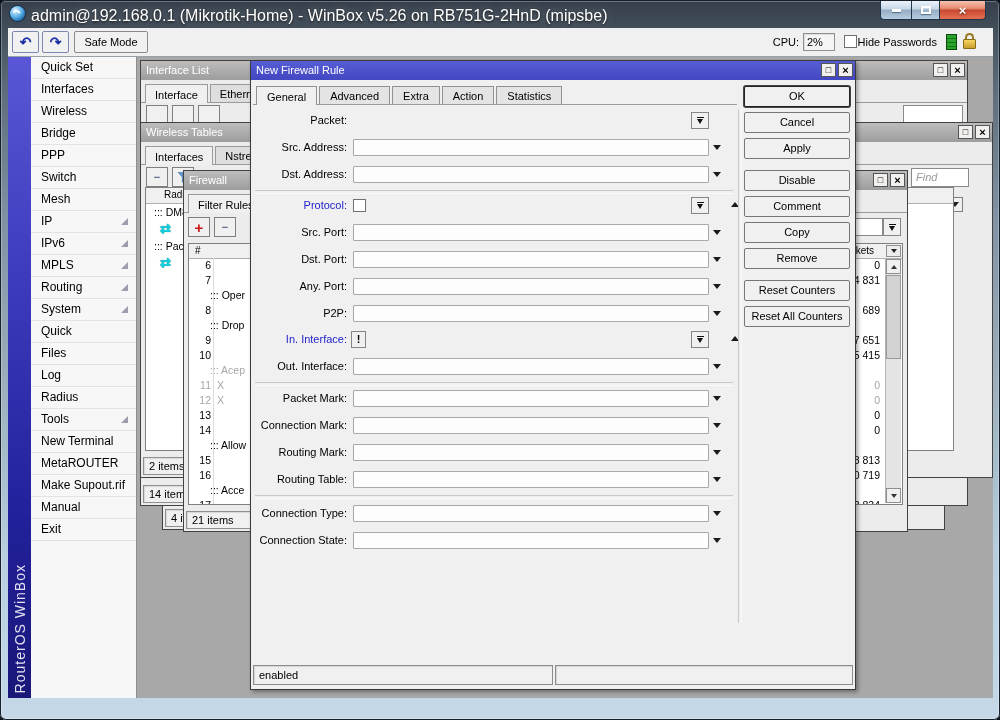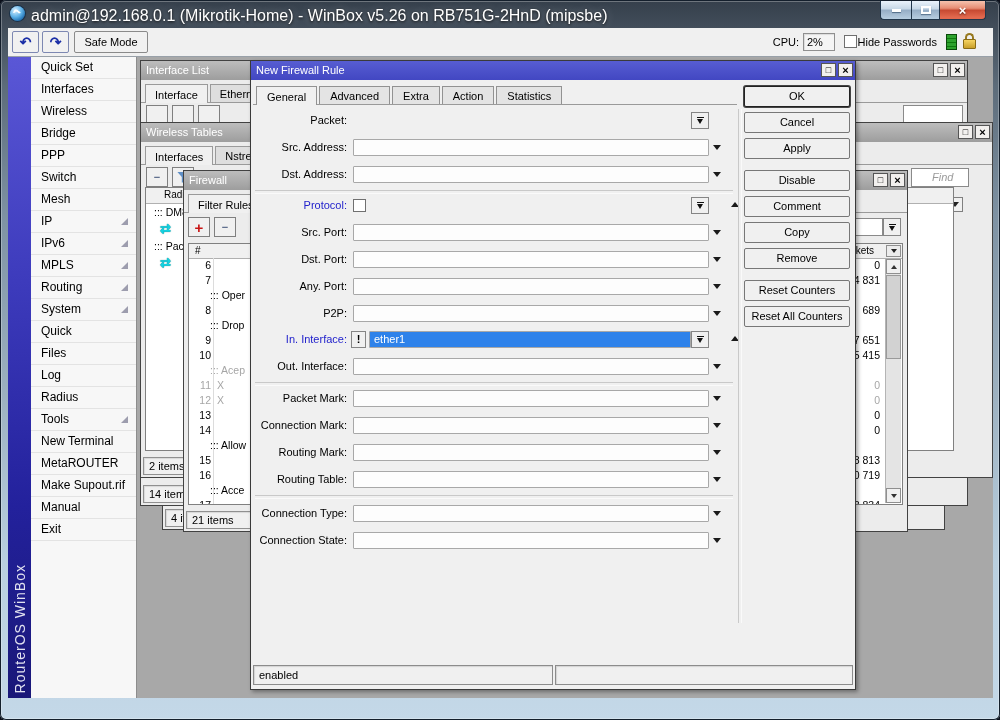--- a/index.html
+++ b/index.html
@@ -141,21 +141,21 @@
   .ftri{position:absolute;}
   .fsep{position:absolute;left:4px;width:478px;height:2px;border-top:1px solid #c9c9c9;border-bottom:1px solid #fafafa;}
   .vsep{position:absolute;left:487px;top:48px;bottom:66px;width:2px;border-left:1px solid #c9c9c9;border-right:1px solid #fafafa;}
   .dbtn{position:absolute;left:493px;width:106px;height:21px;background:#f0f0f0;border:1px solid #777;
     border-radius:2px;font-size:11px;text-align:center;line-height:19px;box-sizing:border-box;}
   .dbtn.default{border-color:#222;box-shadow:0 0 0 1px #444;}
   .dcell{position:absolute;bottom:4px;height:20px;background:#f0f0f0;border:1px solid #8c8c8c;
     box-sizing:border-box;font-size:11px;line-height:18px;padding:0 5px;
     box-shadow:inset 1px 1px 1px rgba(0,0,0,.12);}
   #winBg4{z-index:1;} #winInterfaceList{z-index:2;} #winWireless{z-index:3;} #winFirewall{z-index:4;}
-  .find-box{font-style:italic;color:#9a9a9a;line-height:17px;padding:0 20px;}
+  .find-box{font-style:italic;color:#9a9a9a;line-height:17px;padding:0 4px;}
 </style>
 </head>
 <body>
 
 <div id="screen">
   <div class="app">
 
     <div class="titlebar">
       <div class="app-icon"></div>
       <div class="app-title">admin@192.168.0.1 (Mikrotik-Home) - WinBox v5.26 on RB751G-2HnD (mipsbe)</div>
@@ -437,21 +437,20 @@
             <div class="ffield" style="left: 102px; width: 356px; top: 190px;"><span class="fv"></span></div>
             <div class="ftri tri tri-down" style="left: 462px; top: 196px;"></div>
             <div class="flabel" style="top: 217px;">Any. Port:</div>
             <div class="ffield" style="left: 102px; width: 356px; top: 217px;"><span class="fv"></span></div>
             <div class="ftri tri tri-down" style="left: 462px; top: 223px;"></div>
             <div class="flabel" style="top: 244px;">P2P:</div>
             <div class="ffield" style="left: 102px; width: 356px; top: 244px;"><span class="fv"></span></div>
             <div class="ftri tri tri-down" style="left: 462px; top: 250px;"></div>
             <div class="flabel blue" style="top: 270px;">In. Interface:</div>
             <div class="bang" style="top: 270px;">!</div>
-            <div class="ffield sel" style="left: 118px; width: 322px; top: 270px;"><span class="fv">ether1</span></div>
             <div class="dropbtn" style="left: 440px; top: 270px;">
               <div class="dgbar"></div>
               <div class="dgtri"></div>
             </div>
             <div class="ftri tri tri-up" style="left: 480px; top: 275px;"></div>
             <div class="flabel" style="top: 297px;">Out. Interface:</div>
             <div class="ffield" style="left: 102px; width: 356px; top: 297px;"><span class="fv"></span></div>
             <div class="ftri tri tri-down" style="left: 462px; top: 303px;"></div>
             <div class="fsep" style="top: 321px;"></div>
             <div class="flabel" style="top: 329px;">Packet Mark:</div>

